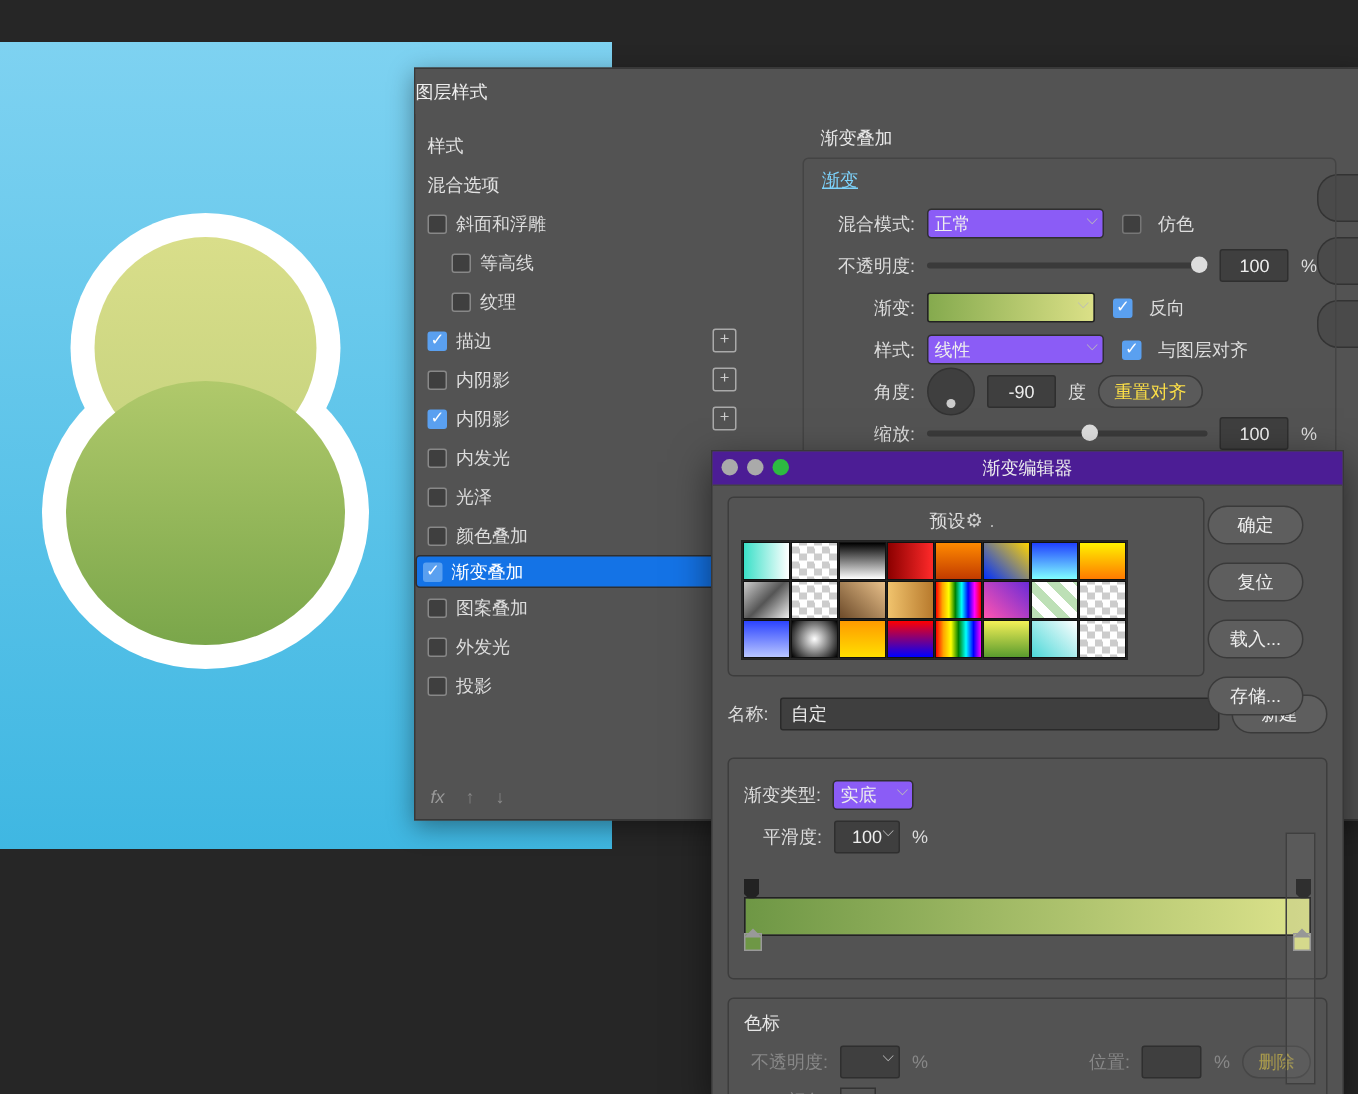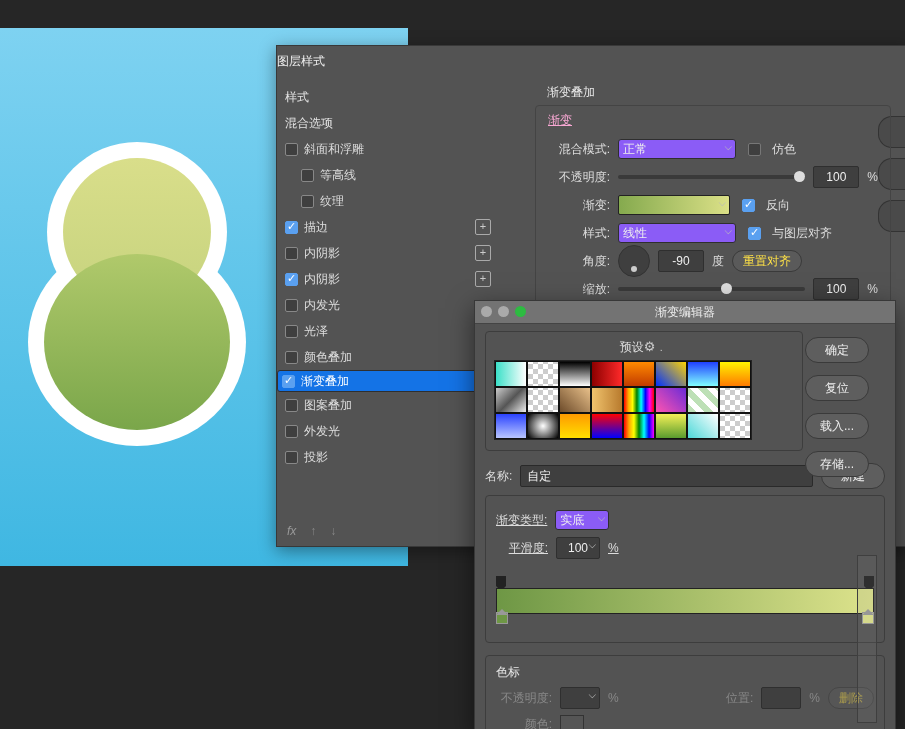--- a/index.html
+++ b/index.html
@@ -20,56 +20,56 @@
   .sp-row input[type=checkbox]:checked{background:#5aa0f0;border-color:#5aa0f0;}
   .sp-row input[type=checkbox]:checked::after{content:"✓";position:absolute;top:-2px;left:1px;color:#fff;font-size:11px;}
   .sp-row.indent{padding-left:24px;}
   .sp-row .plus{position:absolute;right:8px;top:5px;width:14px;height:14px;border:1px solid #aaa;color:#ccc;font-size:11px;text-align:center;line-height:13px;border-radius:2px;}
   .sp-foot{position:absolute;left:10px;bottom:8px;display:flex;gap:14px;color:#999;font-style:italic;}
   .sp-foot .ar{font-style:normal;color:#888;}
 
   .sp-right{position:absolute;left:254px;top:38px;width:360px;}
   .sec-title{color:#e8e8e8;margin:0 0 4px 16px;}
   .group{border:1px solid #444;border-radius:4px;padding:10px 12px 14px;margin-left:4px;}
-  .sec-sub{color:#f9a8d4;margin:-4px 0 6px 0;text-decoration:underline;}
+  .sec-sub{color:#7dd3fc;margin:-4px 0 6px 0;text-decoration:underline;}
   .prow{display:flex;align-items:center;height:28px;gap:8px;}
   .plabel{width:62px;text-align:right;color:#ddd;}
   select,.sel{height:20px;background:#8b5cf6;border:1px solid #2f2f2f;color:#eee;font-size:12px;padding:0 16px 0 4px;border-radius:3px;appearance:none;min-width:0;}
   .selwrap{position:relative;display:inline-block;}
   .selwrap::after{content:"⌵";position:absolute;right:4px;top:2px;color:#bbb;font-size:10px;pointer-events:none;}
   input.num{width:40px;height:18px;background:#3f3f3f;border:1px solid #2f2f2f;color:#eee;text-align:center;border-radius:2px;font-size:12px;}
   .cb2{appearance:none;width:13px;height:13px;border:1px solid #777;border-radius:2px;background:#3f3f3f;position:relative;}
   .cb2:checked{background:#5aa0f0;border-color:#5aa0f0;}
   .cb2:checked::after{content:"✓";position:absolute;top:-2px;left:1px;color:#fff;font-size:11px;}
   .slider{flex:1;height:4px;background:#3a3a3a;border-radius:2px;position:relative;}
   .slider .knob{position:absolute;top:-4px;width:11px;height:11px;border-radius:50%;background:#ddd;}
   .gradprev{width:110px;height:18px;border:1px solid #222;background:linear-gradient(90deg,#85aa4e,#dbe087);border-radius:2px;}
   .anglewheel{width:30px;height:30px;border-radius:50%;border:1px solid #333;background:#3f3f3f;position:relative;}
   .anglewheel .dot{position:absolute;width:6px;height:6px;border-radius:50%;background:#ccc;left:12px;top:20px;}
   .sbtn{height:22px;padding:0 10px;background:#5a5a5a;border:1px solid #3a3a3a;color:#fde047;border-radius:11px;font-size:12px;}
 
   .right-shadow{position:absolute;right:0;top:70px;width:28px;height:150px;}
   .right-shadow div{height:30px;margin-bottom:10px;background:#4a4a4a;border-radius:14px 0 0 14px;border:1px solid #333;border-right:none;}
 
   .ged{position:absolute;left:474px;top:300px;width:420px;height:430px;background:#535353;border:1px solid #383838;box-shadow:0 8px 24px rgba(0,0,0,.5);}
-  .ged-title{height:22px;line-height:22px;text-align:center;background:#737373;border-bottom:1px solid #444;color:#eee;position:relative;}
+  .ged-title{height:22px;line-height:22px;text-align:center;background:#4c1d95;border-bottom:1px solid #444;color:#eee;position:relative;}
   .wdots{position:absolute;left:6px;top:5px;display:flex;gap:6px;}
   .wdots span{width:11px;height:11px;border-radius:50%;display:block;}
   .wd-r{background:#aaa;} .wd-y{background:#aaa;} .wd-g{background:#2dbb41;}
   .ged-body{position:absolute;left:10px;top:30px;right:10px;bottom:8px;}
   .presets{border:1px solid #3d3d3d;border-radius:4px;padding:6px 8px 10px;position:relative;}
   .presets .phead{display:flex;justify-content:center;align-items:center;margin-bottom:4px;}
   .gear{color:#ccc;font-size:13px;}
   .pres-grid{display:grid;grid-template-columns:repeat(8,32px);grid-auto-rows:26px;gap:0;border:1px solid #222;width:256px;}
   .pres-grid div{border:1px solid #111;}
   .btn-col{position:absolute;right:16px;top:36px;display:flex;flex-direction:column;gap:12px;}
   .rbtn{width:64px;height:26px;background:#5e5e5e;border:1px solid #3a3a3a;border-radius:14px;color:#eee;font-size:12px;}
   .namerow{display:flex;align-items:center;gap:8px;margin-top:12px;}
   .namein{flex:1;height:20px;background:#3f3f3f;border:1px solid #2a2a2a;color:#eee;padding:0 6px;border-radius:2px;font-size:12px;width:160px;}
-  .gtype-group{border:1px solid #3d3d3d;border-radius:4px;padding:10px 10px 14px;margin-top:6px;text-decoration:underline;}
+  .gtype-group{border:1px solid #3d3d3d;border-radius:4px;padding:10px 10px 14px;margin-top:16px;}
   .gradbar-wrap{margin-top:14px;position:relative;height:52px;}
   .gradbar{position:absolute;left:0;right:0;top:12px;height:24px;background:linear-gradient(90deg,#6e9745,#dde38c);border:1px solid #222;}
   .ostop{position:absolute;top:0;width:10px;height:10px;background:#222;}
   .ostop::after{content:"";position:absolute;top:10px;left:0;border:5px solid transparent;border-top-color:#222;}
   .cstop{position:absolute;top:36px;width:10px;height:10px;background:#222;border:1px solid #999;}
   .cstop::before{content:"";position:absolute;top:-10px;left:-1px;border:6px solid transparent;border-bottom-color:#999;}
   .stops-group{border:1px solid #3d3d3d;border-radius:4px;padding:8px 10px 12px;margin-top:12px;}
   .stops-group .row{display:flex;align-items:center;gap:8px;height:26px;color:#888;}
   .sw{width:22px;height:16px;border:1px solid #333;background:#555;}
   .dimlabel{width:56px;text-align:right;}

